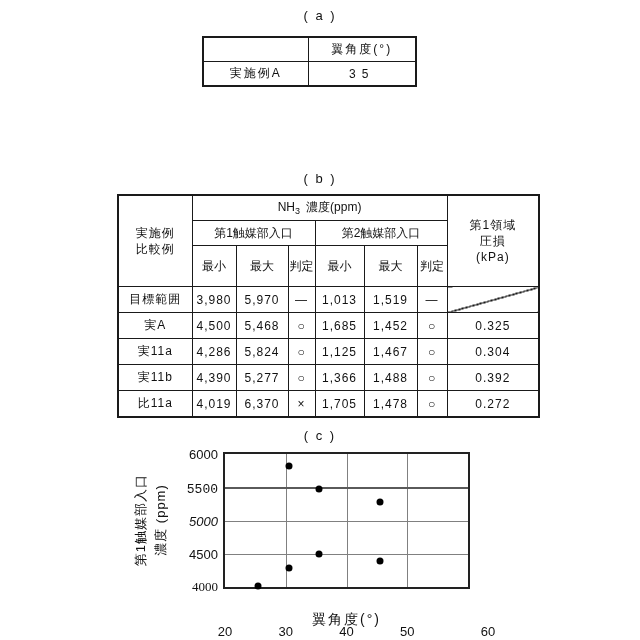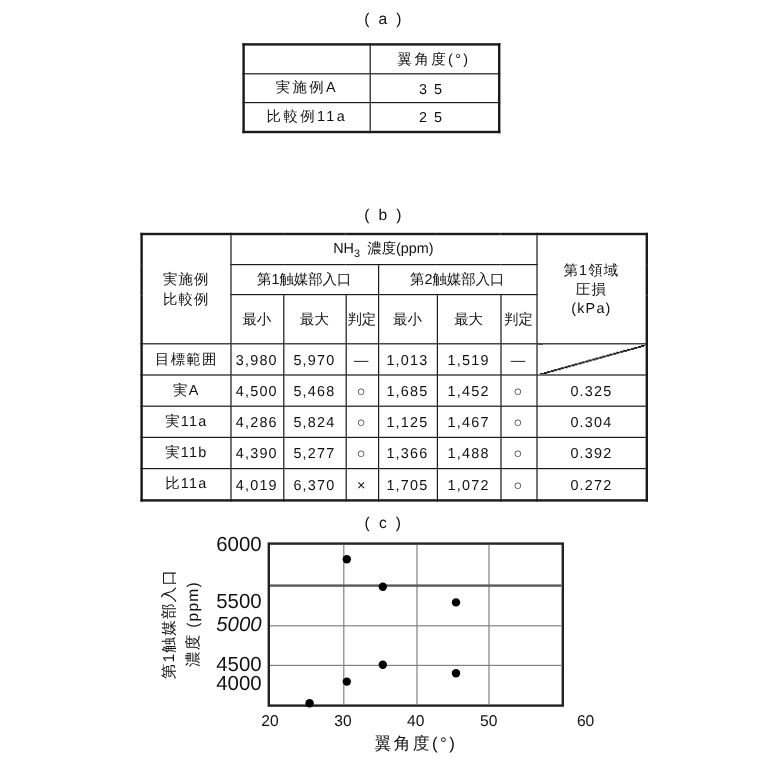--- a/index.html
+++ b/index.html
@@ -41,22 +41,22 @@
   
   .plot{
     position:absolute;left:223px;top:452px;width:247px;height:137px;
     border:2px solid #222;box-sizing:border-box;background:#fff;
   }
   .vgrid{position:absolute;top:0;bottom:0;width:1px;background:#808080;}
   .hgrid{position:absolute;left:0;right:0;height:1px;background:#808080;}
   .hgrid.thick{height:2px;background:#5a5a5a;}
   .point{position:absolute;background:#000;border-radius:50%;transform:translate(-50%,-50%);}
   .yticks{position:absolute;left:168px;top:454px;width:50px;height:133px;}
-  .ytick{position:absolute;right:0;transform:translateY(-50%);font-size:17px;white-space:nowrap;}
-  .xticks{position:absolute;left:225px;top:593px;width:272px;height:16px;text-align:right;}
+  .ytick{position:absolute;right:0;transform:translateY(-50%);font-size:13px;white-space:nowrap;}
+  .xticks{position:absolute;left:225px;top:624px;width:272px;height:16px;text-align:right;}
   .xtick{position:absolute;top:0;transform:translateX(-50%);font-size:13px;}
   .xlabel{
     position:absolute;left:225px;top:611px;width:243px;text-align:center;
     font-size:14px;letter-spacing:2px;
   }
   .ylabel{
     position:absolute;left:83px;top:498px;width:140px;height:44px;
     transform:rotate(-90deg);text-align:center;
   }
   .ylabel span{display:block;font-size:13px;line-height:20px;letter-spacing:1px;}
@@ -74,24 +74,20 @@
         <col style="width:108px">
       </colgroup>
     <tbody>
         <tr>
       <td></td>
       <td class="lab">翼角度(°)</td>
     </tr>
     <tr>
       <td class="lab">実施例A</td>
       <td class="num">35</td>
-    </tr>
-    <tr>
-      <td class="lab">比較例11a</td>
-      <td class="num">25</td>
     </tr>
   </tbody>
     </table>
 
   <div class="caption" style="top:171px;">( b )</div>
 
   <table class="tbl tableB">
     <colgroup>
       <col style="width:74px">
         <col style="width:44px">
@@ -168,38 +164,38 @@
       <td class="data">1,488</td>
       <td class="data judge">○</td>
       <td class="data">0.392</td>
     </tr>
     <tr>
       <td class="data">比11a</td>
       <td class="data">4,019</td>
       <td class="data">6,370</td>
       <td class="data judge">×</td>
       <td class="data">1,705</td>
-      <td class="data">1,072</td>
+      <td class="data">1,478</td>
       <td class="data judge">○</td>
       <td class="data">0.272</td>
     </tr>
   </tbody>
     </table>
 
   <div class="caption" style="top:428px;">( c )</div>
 
   <div class="ylabel">
     <span>第1触媒部入口</span>
     <span>濃度 (ppm)</span>
   </div>
   <div class="yticks">
-      <div class="ytick" style="top: 116px;">4000</div>
+      <div class="ytick" style="top: 133px; font-family: Liberation Serif, serif;">4000</div>
       <div class="ytick" style="top: 99.75px;">4500</div>
       <div class="ytick" style="top: 66.5px; font-style: italic;">5000</div>
-      <div class="ytick" style="top: 48px;">5500</div>
+      <div class="ytick" style="top: 35px; font-family: Liberation Mono, monospace;">5500</div>
       <div class="ytick" style="top: 0px;">6000</div>
     </div>
   <div class="plot">
       <div class="vgrid" style="left: 60.75px;"></div>
       <div class="vgrid" style="left: 121.5px;"></div>
       <div class="vgrid" style="left: 182.25px;"></div>
       <div class="hgrid" style="top: 99.75px;"></div>
       <div class="hgrid" style="top: 66.5px;"></div>
       <div class="hgrid thick" style="top: 33.25px;"></div>
       <div class="point" style="height: 7px; width: 7px; background: rgb(0, 0, 0); left: 33.4125px; top: 131.737px;"></div>

